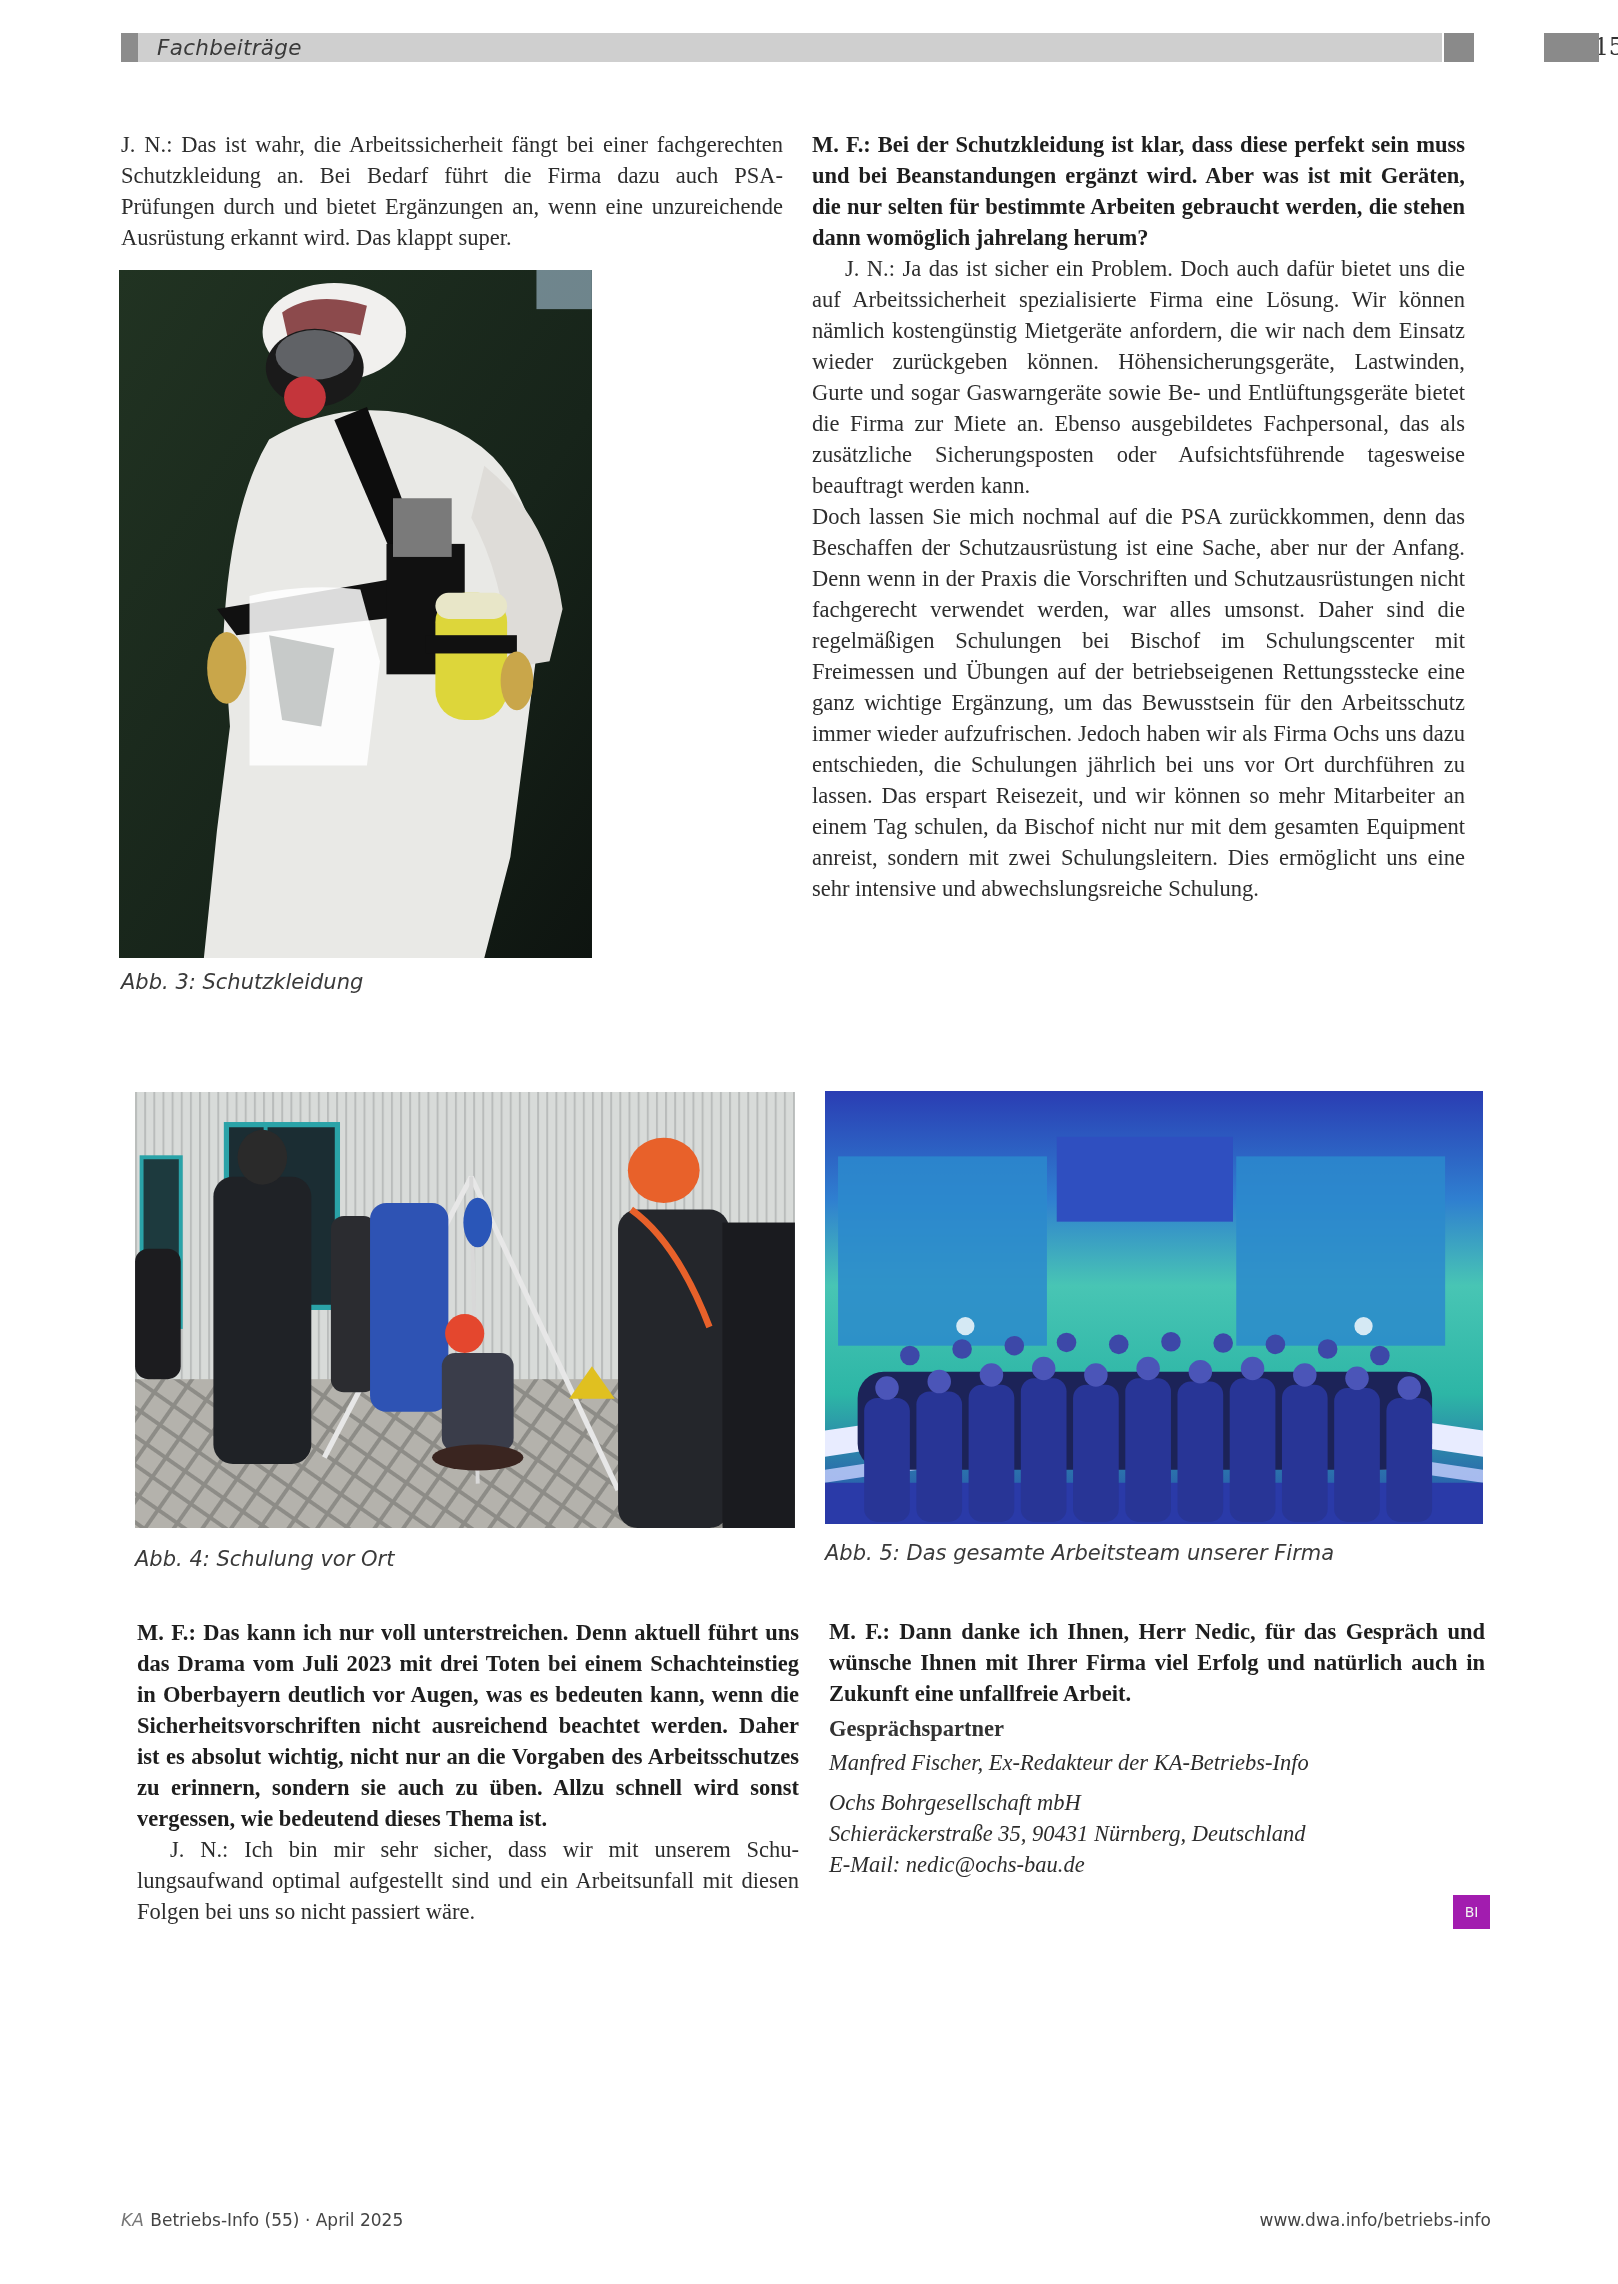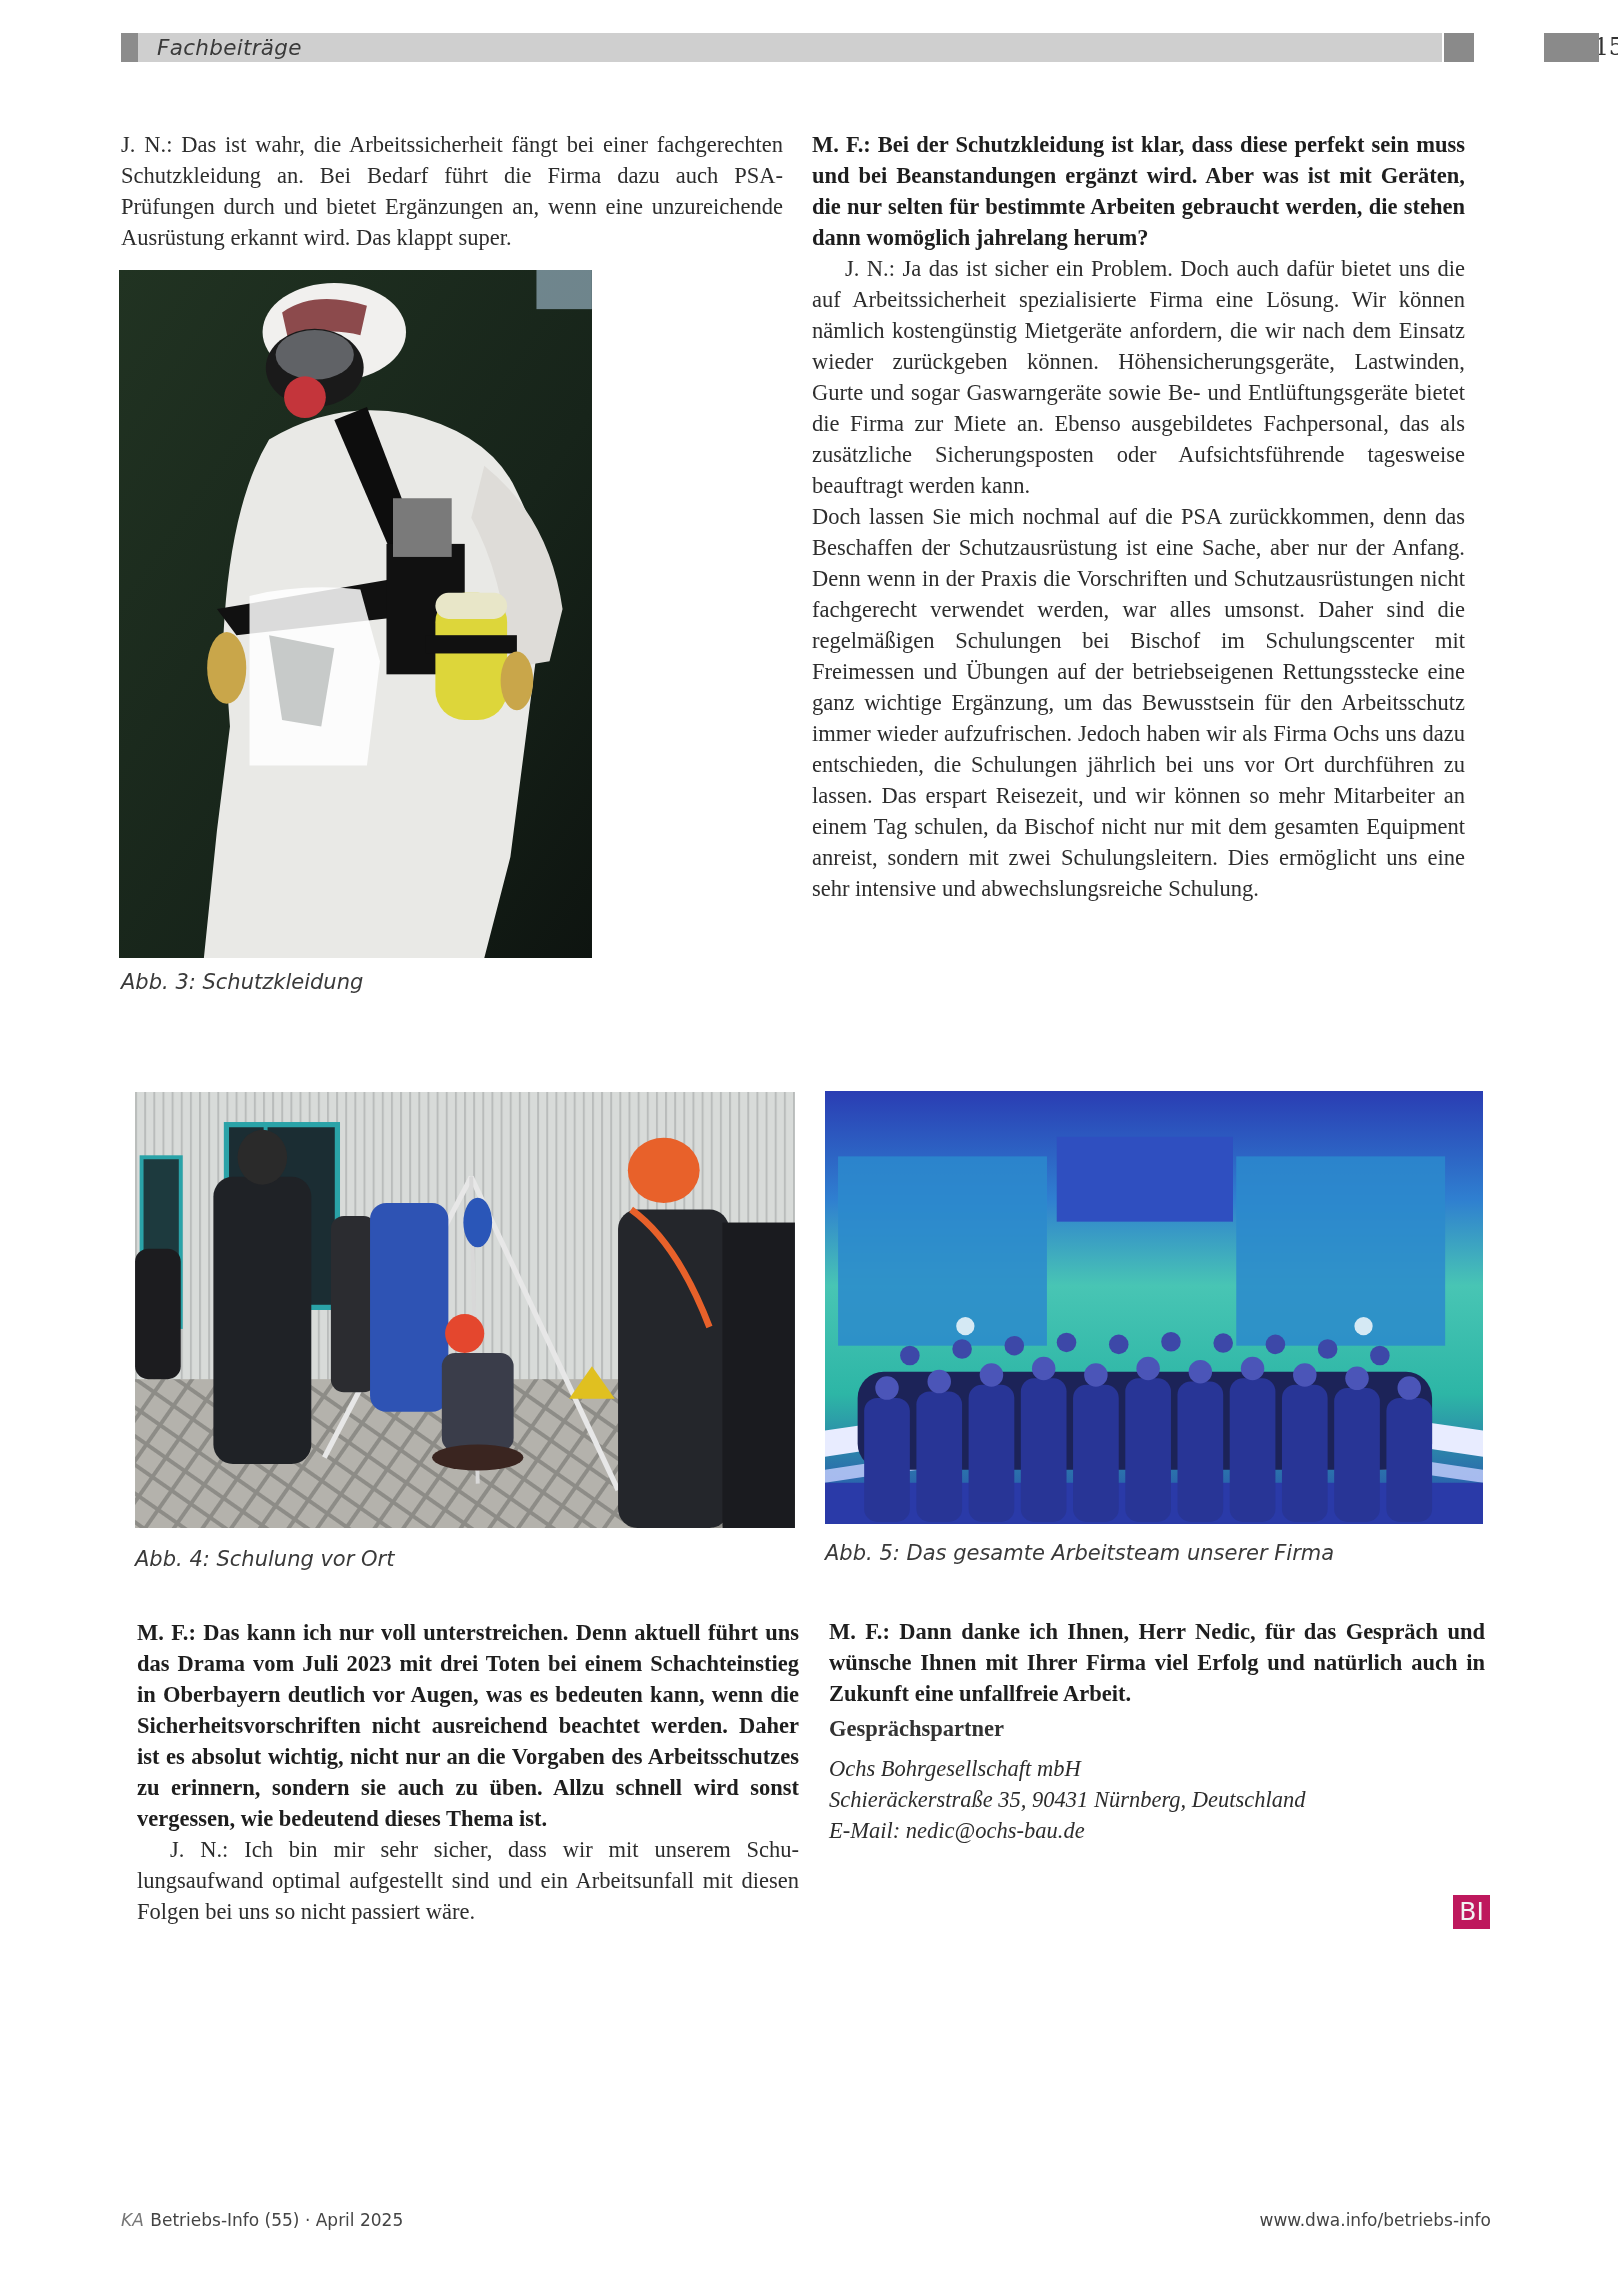--- a/index.html
+++ b/index.html
@@ -21,21 +21,21 @@
   .col .bold { font-weight: bold; color: #1e1e1e; }
   .lastline { text-align-last: left; }
   .caption { position: absolute; font-family: "DejaVu Sans", "Liberation Sans", sans-serif; font-style: italic; font-size: 21px; color: #3a3a3a; }
 
   
   .photo { position: absolute; overflow: hidden; }
   #photo3 { left: 119px; top: 270px; width: 473px; height: 688px; background: #1d2a1a; }
   #photo4 { left: 135px; top: 1092px; width: 660px; height: 436px; background: #c8ccc9; }
   #photo5 { left: 825px; top: 1091px; width: 658px; height: 433px; background: #2a3fb0; }
 
-  #bi-badge { left: 1453px; top: 1895px; width: 37px; height: 34px; background: #be185d; color: #f2f2f2; font-family: "DejaVu Sans", sans-serif; font-size: 25px; line-height: 34px; text-align: center; }
+  #bi-badge { left: 1453px; top: 1895px; width: 37px; height: 34px; background: #a21caf; color: #f2f2f2; font-family: "DejaVu Sans", sans-serif; font-size: 14px; line-height: 34px; text-align: center; }
 
   .footer { position: absolute; top: 2210px; font-family: "DejaVu Sans", "Liberation Sans", sans-serif; font-size: 17px; color: #444; }
   #footer-left { left: 121px; }
   #footer-left .ka { font-style: italic; color: #777; margin-right: 6.5px; }
   #footer-right { right: 127px; }
 </style>
 </head>
 <body>
 
 <div class="abs" id="hdr-bar"></div>
@@ -210,20 +210,21 @@
 <div class="caption" style="left:825px; top:1541px;">Abb. 5: Das gesamte Arbeitsteam unserer Firma</div>
 
 <div class="col" style="left:137px; top:1617px; width:662px;">
   <p class="bold lastline">M. F.: Das kann ich nur voll unterstreichen. Denn aktuell führt uns das Drama vom Juli 2023 mit drei Toten bei ei­nem Schachteinstieg in Oberbayern deutlich vor Augen, was es bedeuten kann, wenn die Sicherheitsvorschriften nicht ausreichend beachtet werden. Daher ist es absolut wichtig, nicht nur an die Vorgaben des Arbeitsschutzes zu erinnern, sondern sie auch zu üben. Allzu schnell wird sonst vergessen, wie bedeutend dieses Thema ist.</p>
   <p class="indent lastline">J. N.: Ich bin mir sehr sicher, dass wir mit unserem Schu­lungsaufwand optimal aufgestellt sind und ein Arbeitsunfall mit diesen Folgen bei uns so nicht passiert wäre.</p>
 </div>
 
 <div class="col" style="left:829px; top:1616px; width:656px;">
   <p class="bold lastline">M. F.: Dann danke ich Ihnen, Herr Nedic, für das Gespräch und wünsche Ihnen mit Ihrer Firma viel Erfolg und natür­lich auch in Zukunft eine unfallfreie Arbeit.</p>
   <p style="margin-top:4px; font-weight:bold; color:#333;">Gesprächspartner</p>
+  <p style="font-style:italic; margin-top:2.6px;">Manfred Fischer, Ex-Redakteur der KA-Betriebs-Info</p>
   <div style="margin-top:9px; font-style:italic; line-height:31px;">
     <div>Ochs Bohrgesellschaft mbH</div>
     <div>Schieräckerstraße 35, 90431 Nürnberg, Deutschland</div>
     <div>E-Mail: nedic@ochs-bau.de</div>
   </div>
 </div>
 <div class="abs" id="bi-badge">BI</div>
 
 <div class="footer" id="footer-left">
   <span class="ka">KA</span><span>Betriebs-Info (55) · April 2025</span>

